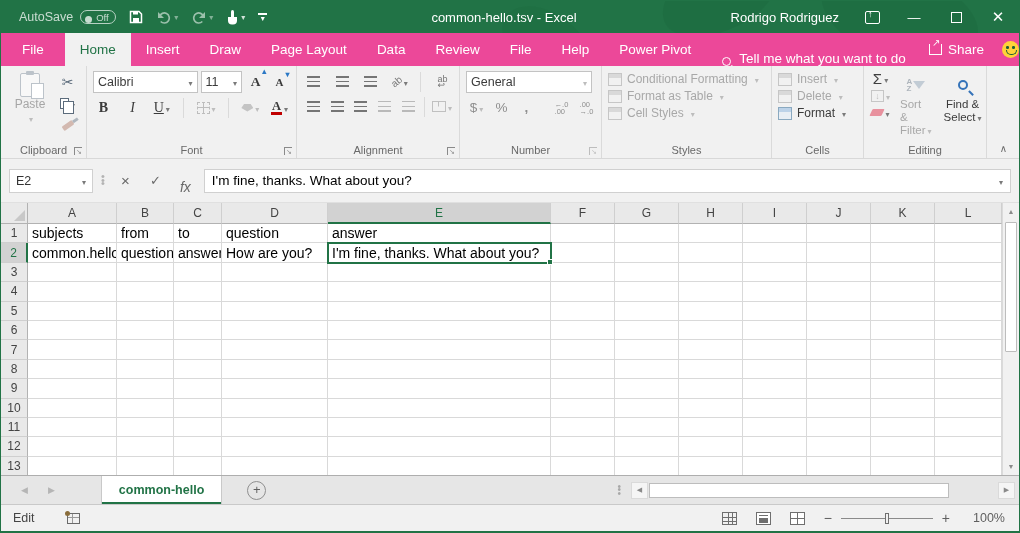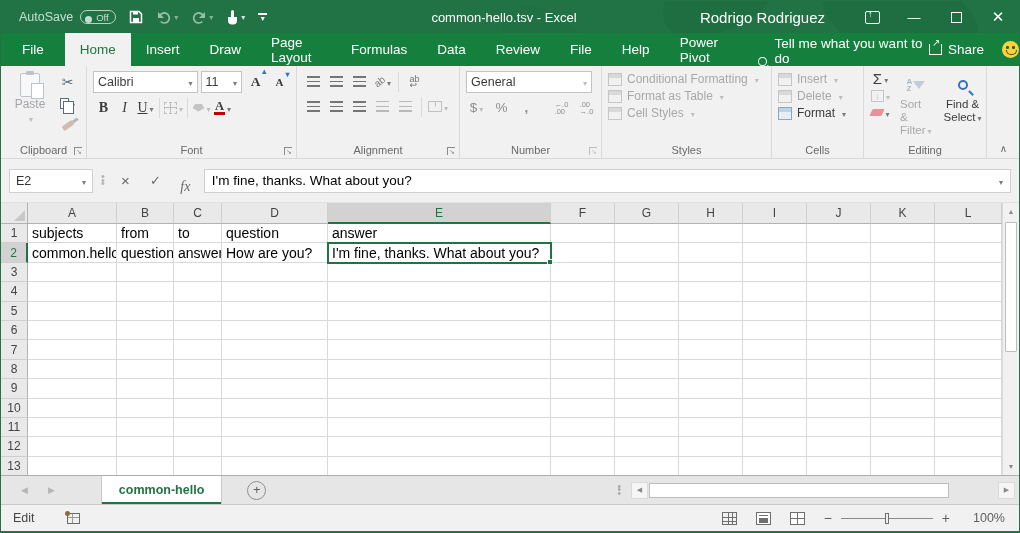--- a/index.html
+++ b/index.html
@@ -19,28 +19,28 @@
   .pill .dot { width:7px; height:7px; border-radius:50%; background:#fff; }
   .qbtn { display:flex; align-items:center; gap:2px; background:none; border:none; color:#fff; cursor:pointer; }
   .qbtn svg { display:block; }
   .dim { opacity:.55; }
   .mini-dd { font-size:8px; color:rgba(255,255,255,.8); }
   .qat-more { display:flex; flex-direction:column; align-items:center; line-height:4px; }
   .qat-more .bar { width:9px; height:1.5px; background:#fff; margin-bottom:2px; }
   .qat-more .chev { font-size:8px; color:#fff; }
   .win-title { position:absolute; left:0; right:12px; text-align:center; font-size:13px; color:#fff; z-index:0; }
   .title-right { margin-left:auto; display:flex; align-items:center; z-index:1; height:100%; }
-  .username { font-size:15px; margin-right:26px; }
+  .username { font-size:13px; margin-right:12px; }
   .tbtn { width:42px; height:100%; display:flex; align-items:center; justify-content:center; color:#fff; background:none; border:none; cursor:pointer; font-size:13px; }
   .ribbon-opt-icon { width:15px; height:13px; border:1.4px solid #fff; border-radius:2px; position:relative; }
   .ribbon-opt-icon::after { content:"\2191"; position:absolute; top:-3px; left:2.5px; font-size:9px; color:#fff; }
   .maxbox { width:11px; height:11px; border:1.4px solid #fff; }
 
   
-  .tabrow { height:33px; background:#15803d; display:flex; align-items:stretch; color:#fff; font-size:13.5px; flex:none; }
+  .tabrow { height:33px; background:#ec4899; display:flex; align-items:stretch; color:#fff; font-size:13.5px; flex:none; }
   .rtab { display:flex; align-items:center; padding:0 15px; cursor:pointer; }
   .rtab.file { padding:0 21px; font-size:13.5px; }
   .rtab.active { background:#f1f1f1; color:#217346; }
   .tellme { display:flex; align-items:flex-end; gap:8px; margin-left:16px; cursor:pointer; }
   .search-glyph { width:9px; height:9px; border:1.6px solid #fff; border-radius:50%; position:relative; display:inline-block; }
   .search-glyph::after { content:""; position:absolute; width:1.6px; height:5px; background:#fff; transform:rotate(-45deg); left:9px; top:7px; }
   .tab-right { margin-left:auto; display:flex; align-items:center; gap:18px; padding-right:0; }
   .share { display:flex; align-items:center; gap:6px; cursor:pointer; }
   .share-glyph { width:13px; height:11px; border:1.4px solid #fff; border-top:none; position:relative; display:inline-block; }
   .share-glyph::after { content:"\2197"; position:absolute; left:2px; top:-7px; font-size:10px; color:#fff; }
@@ -66,21 +66,21 @@
   .clip-col { display:flex; flex-direction:column; gap:1px; margin-left:4px; }
   .scissors { font-size:14px; color:#5b6b7b; }
   .copy-glyph { width:9px; height:11px; border:1.2px solid #5b6b7b; background:#fff; position:relative; display:inline-block; }
   .copy-glyph::before { content:""; position:absolute; left:2px; top:2px; width:9px; height:11px; border:1.2px solid #5b6b7b; background:#fff; }
   .brush-glyph { width:12px; height:5px; background:#c9a79b; transform:rotate(-35deg); border-radius:1px; position:relative; display:inline-block; opacity:.75; }
   .brush-glyph::after { content:""; position:absolute; right:-6px; top:1px; width:6px; height:3px; background:#9aa4ae; }
   
   .font-rows { display:flex; flex-direction:column; gap:4px; width:100%; }
   .combo { background:#fff; border:1px solid #c3c3c3; height:22px; display:flex; align-items:center; padding:0 4px; font-size:12.5px; color:#3b3b3b; cursor:pointer; }
   .combo .dd { margin-left:auto; }
-  .row { display:flex; align-items:center; }
+  .row { display:flex; align-items:center;justify-content:space-between; }
   .bold-g { font-weight:bold; font-family:"Liberation Serif", serif; font-size:14px; }
   .ital-g { font-style:italic; font-family:"Liberation Serif", serif; font-size:14px; }
   .under-g { text-decoration:underline; font-family:"Liberation Serif", serif; font-size:14px; }
   .grow-a { position:relative; font-size:13.5px; font-weight:bold; color:#3b3b3b; font-family:"Liberation Serif", serif;}
   .grow-a::after { content:"\25B4"; position:absolute; top:-7px; right:-6px; font-size:8px; color:#2b78c5; }
   .shrink-a { position:relative; font-size:11px; font-weight:bold; color:#3b3b3b; font-family:"Liberation Serif", serif;}
   .shrink-a::after { content:"\25BE"; position:absolute; top:-6px; right:-6px; font-size:8px; color:#2b78c5; }
   .border-glyph { width:13px; height:12px; border:1px dashed #bdbdbd; background:
       linear-gradient(#bdbdbd 0 0) 50% 50%/1px 100% no-repeat,
       linear-gradient(#bdbdbd 0 0) 50% 50%/100% 1px no-repeat; }
@@ -117,21 +117,21 @@
   .mag { width:10px; height:10px; border:2.2px solid #3573b9; border-radius:50%; position:relative; display:inline-block; }
   .mag::after { content:""; position:absolute; width:2.2px; height:6px; background:#3573b9; transform:rotate(-45deg); left:10px; top:8px; }
   .collapse-chev { position:absolute; right:12px; bottom:4px; color:#696969; font-size:10px; cursor:pointer; }
 
   
   .fbar { height:44px; background:#f1f1f1; display:flex; align-items:center; padding:0 8px; gap:7px; flex:none; border-bottom:1px solid #e0e0e0; }
   .namebox { width:84px; height:24px; background:#fff; border:1px solid #d0d0d0; display:flex; align-items:center; padding:0 6px; font-size:12.5px; color:#333; cursor:pointer; }
   .namebox .dd { margin-left:auto; }
   .dots-sep { color:#b3b3b3; font-size:11px; letter-spacing:1px; display:flex; flex-direction:column; line-height:3.5px; padding:0 1px; }
   .fbtn { width:23px; height:24px; display:flex; align-items:center; justify-content:center; color:#696969; background:none; border:none; font-size:13px; cursor:pointer; }
-  .fx { font-style:italic; font-family:Liberation Serif, serif; font-size:14px;margin-top:13px; }
+  .fx { font-style:italic; font-family:Liberation Sans, sans-serif; font-size:14px;margin-top:13px; }
   .fcontent { flex:1; height:24px; background:#fff; border:1px solid #d0d0d0; display:flex; align-items:center; padding:0 7px; font-size:13.5px; color:#000; }
   .fcontent .dd { margin-left:auto; }
 
   
   .grid-area { flex:1; display:flex; min-height:0; background:#fff; }
   .sheet-grid { flex:1; display:grid; overflow:hidden; background:#fff; }
   .corner { background:#e9e9e9; border-right:1.5px solid #b2b2b2; border-bottom:1.5px solid #b2b2b2; position:relative; cursor:pointer; }
   .corner::after { content:""; position:absolute; right:2px; bottom:2px; border-left:11px solid transparent; border-bottom:11px solid #c8c8c8; }
   .colhdr { background:#e9e9e9; border-right:1px solid #cfcfcf; border-bottom:1.5px solid #b2b2b2; font-size:12px; color:#444; display:flex; align-items:center; justify-content:center; cursor:pointer; }
   .colhdr.sel { background:#d2d2d2; color:#217346; border-bottom:2px solid #217346; }
@@ -242,21 +242,20 @@
     </div>
   </div>
 
   <div class="tabrow">
     <div class="rtab file">File</div>
     <div style="display:flex">
         <div class="rtab active">Home</div>
         <div class="rtab">Insert</div>
         <div class="rtab">Draw</div>
         <div class="rtab">Page Layout</div>
-        <div class="rtab">Formulas</div>
         <div class="rtab">Data</div>
         <div class="rtab">Review</div>
         <div class="rtab">File</div>
         <div class="rtab">Help</div>
         <div class="rtab">Power Pivot</div>
       </div>
     <div class="tellme">
       <span class="search-glyph"></span>
       <span>Tell me what you want to do</span>
     </div>

